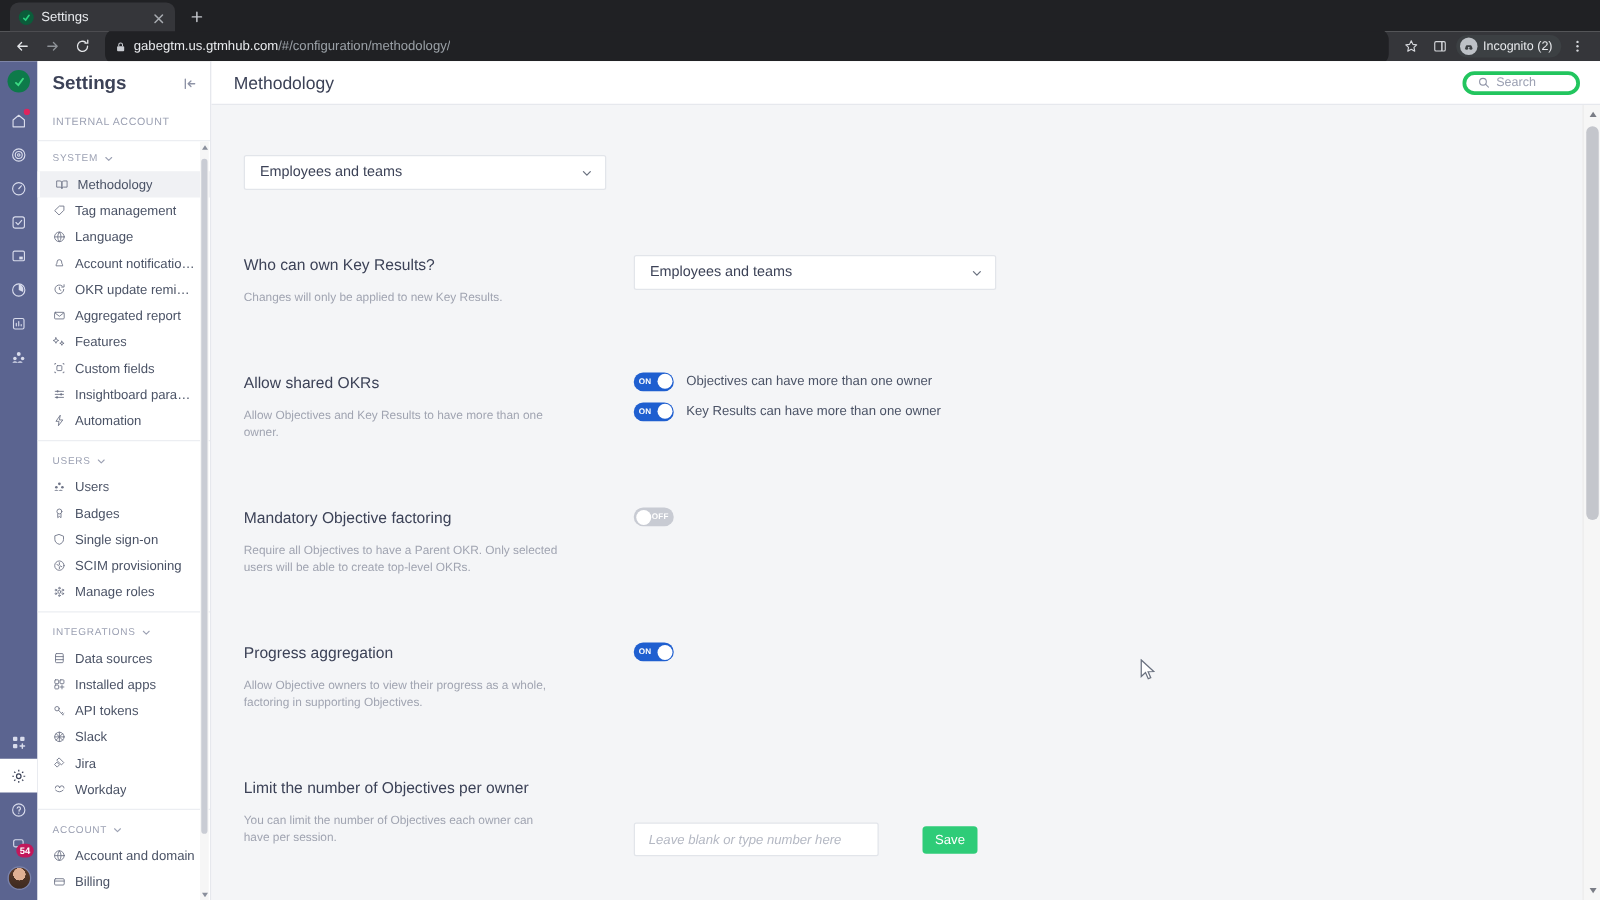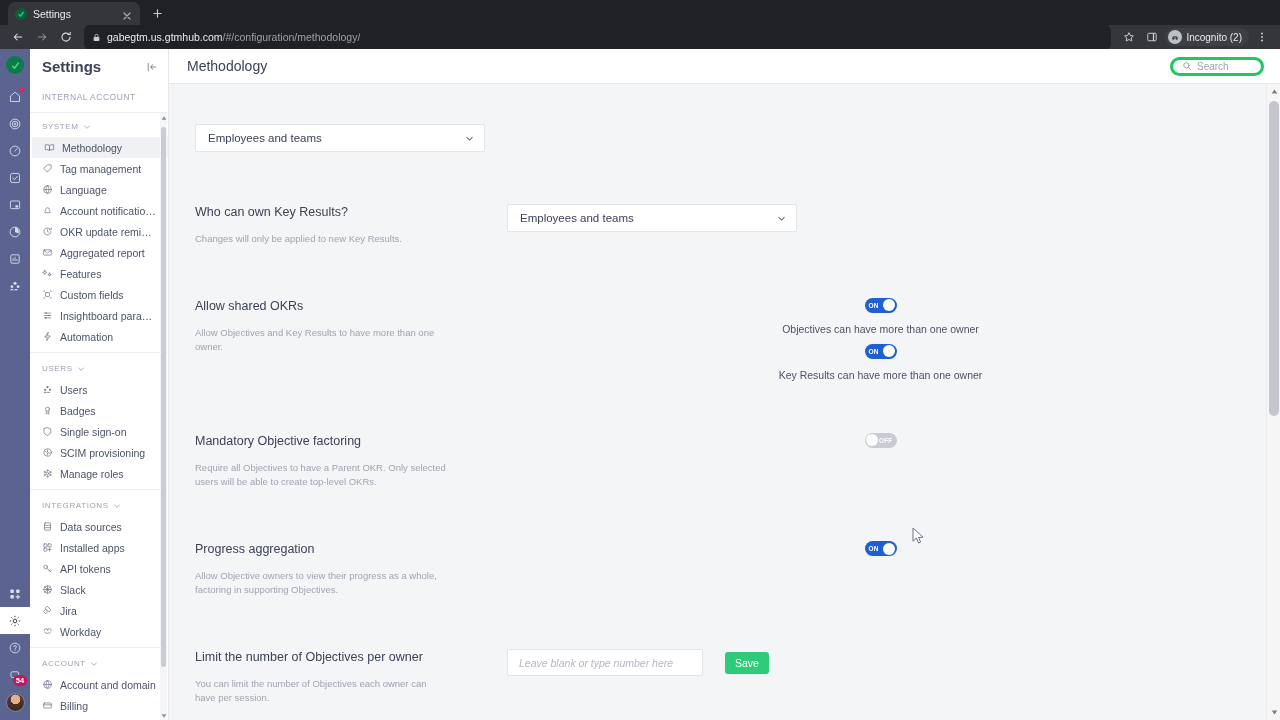--- a/index.html
+++ b/index.html
@@ -167,38 +167,38 @@
   .sr-desc { font-size: 9.5px; color: #a0a4b1; line-height: 1.5; max-width: 252px; }
   .sr-right { flex: 1; min-width: 0; }
 
   .select-ctl {
     width: 290px; height: 28px; background: #ffffff; border: 1px solid #e2e5ea;
     border-radius: 2px; display: flex; align-items: center; justify-content: space-between;
     padding: 0 9px 0 12px; font-size: 11.5px; color: #3c4257;
   }
   .select-ctl .cv { color: #6b7280; display: flex; }
 
-  .toggle-line { display: flex; align-items: center; gap: 10px; margin-bottom: 9px; flex-direction: column; }
+  .toggle-line { display: flex; align-items: center; gap: 10px; margin-bottom: 9px; }
   .toggle-line:last-child { margin-bottom: 0; }
   .toggle {
     width: 32px; height: 15px; border-radius: 8px; position: relative;
     display: flex; align-items: center; flex-shrink: 0;
   }
   .toggle.on { background: #1f5fd0; justify-content: flex-start; padding-left: 4px; }
   .toggle.off { background: #c8cbd3; justify-content: flex-end; padding-right: 4px; }
   .toggle .t-txt { font-size: 6.5px; font-weight: 700; color: #ffffff; letter-spacing: .2px; }
   .toggle .knob {
     position: absolute; top: 1.5px; width: 12px; height: 12px;
     border-radius: 50%; background: #ffffff;
   }
   .toggle.on .knob { right: 1.5px; }
   .toggle.off .knob { left: 1.5px; }
   .toggle-caption { font-size: 10.5px; color: #4b5366; }
 
-  .limit-field { display: flex; align-items: center; gap: 22px; }
+  .limit-field { display: flex; align-items: center; gap: 35px; margin-top: 36px; }
   .num-input {
     width: 196px; height: 27px; background: #ffffff; border: 1px solid #e2e5ea;
     border-radius: 2px; padding: 0 11px; font-size: 10.5px; color: #b4b8c3;
     font-style: italic; font-family: "Liberation Sans", sans-serif;
     display: flex; align-items: center;
   }
   .save-btn {
     width: 44px; height: 22px; background: #2ecc78; border-radius: 3px;
     display: flex; align-items: center; justify-content: center;
     color: #ffffff; font-size: 10.5px;

